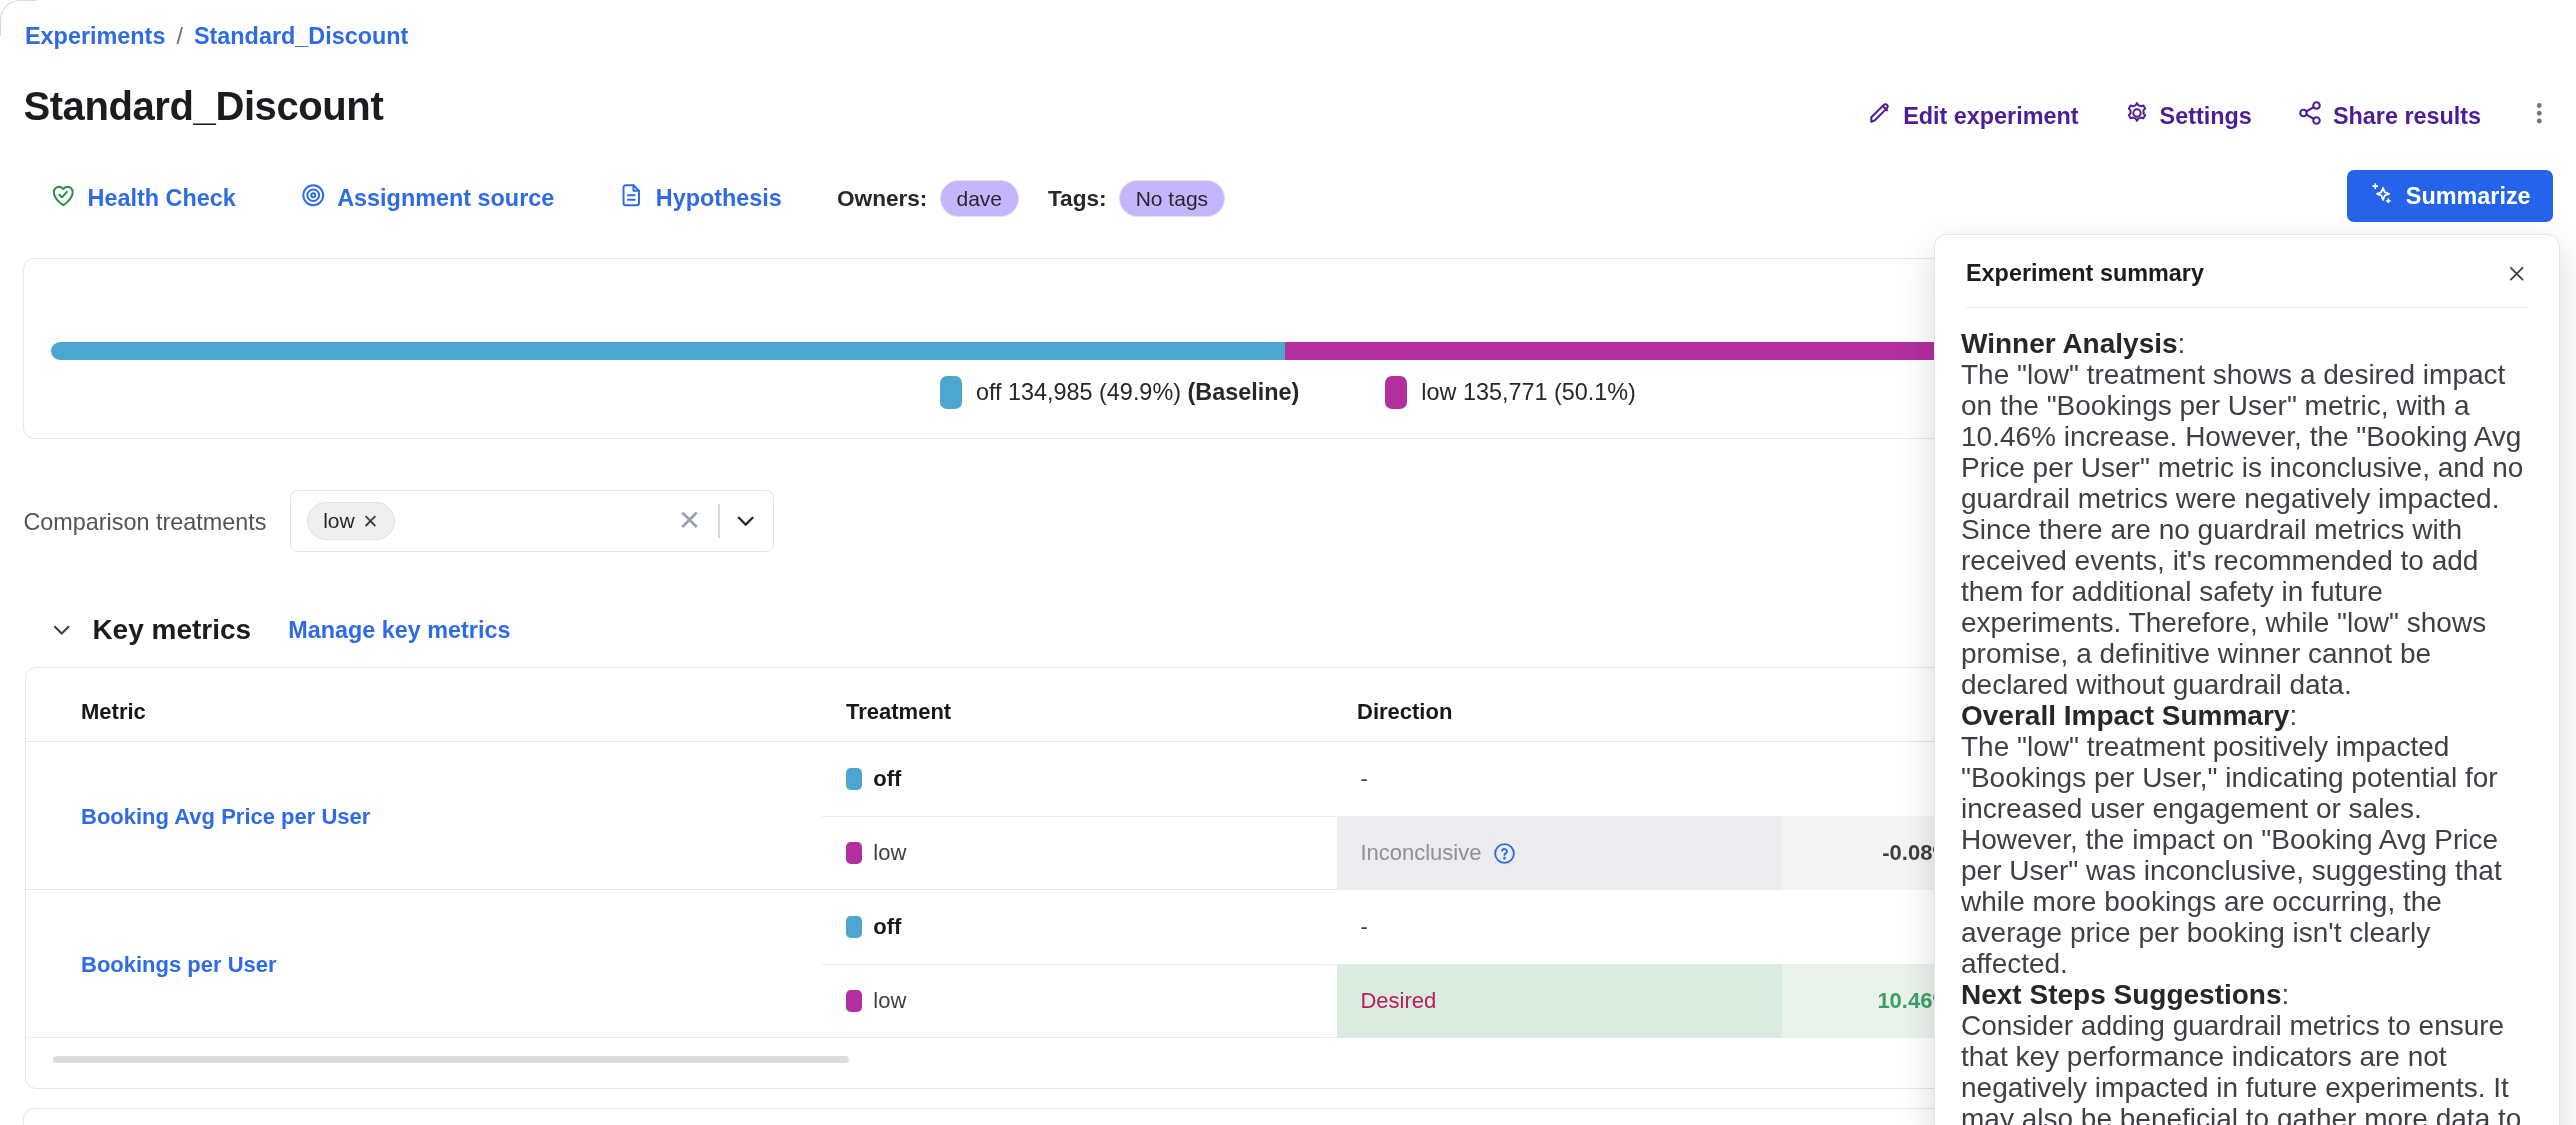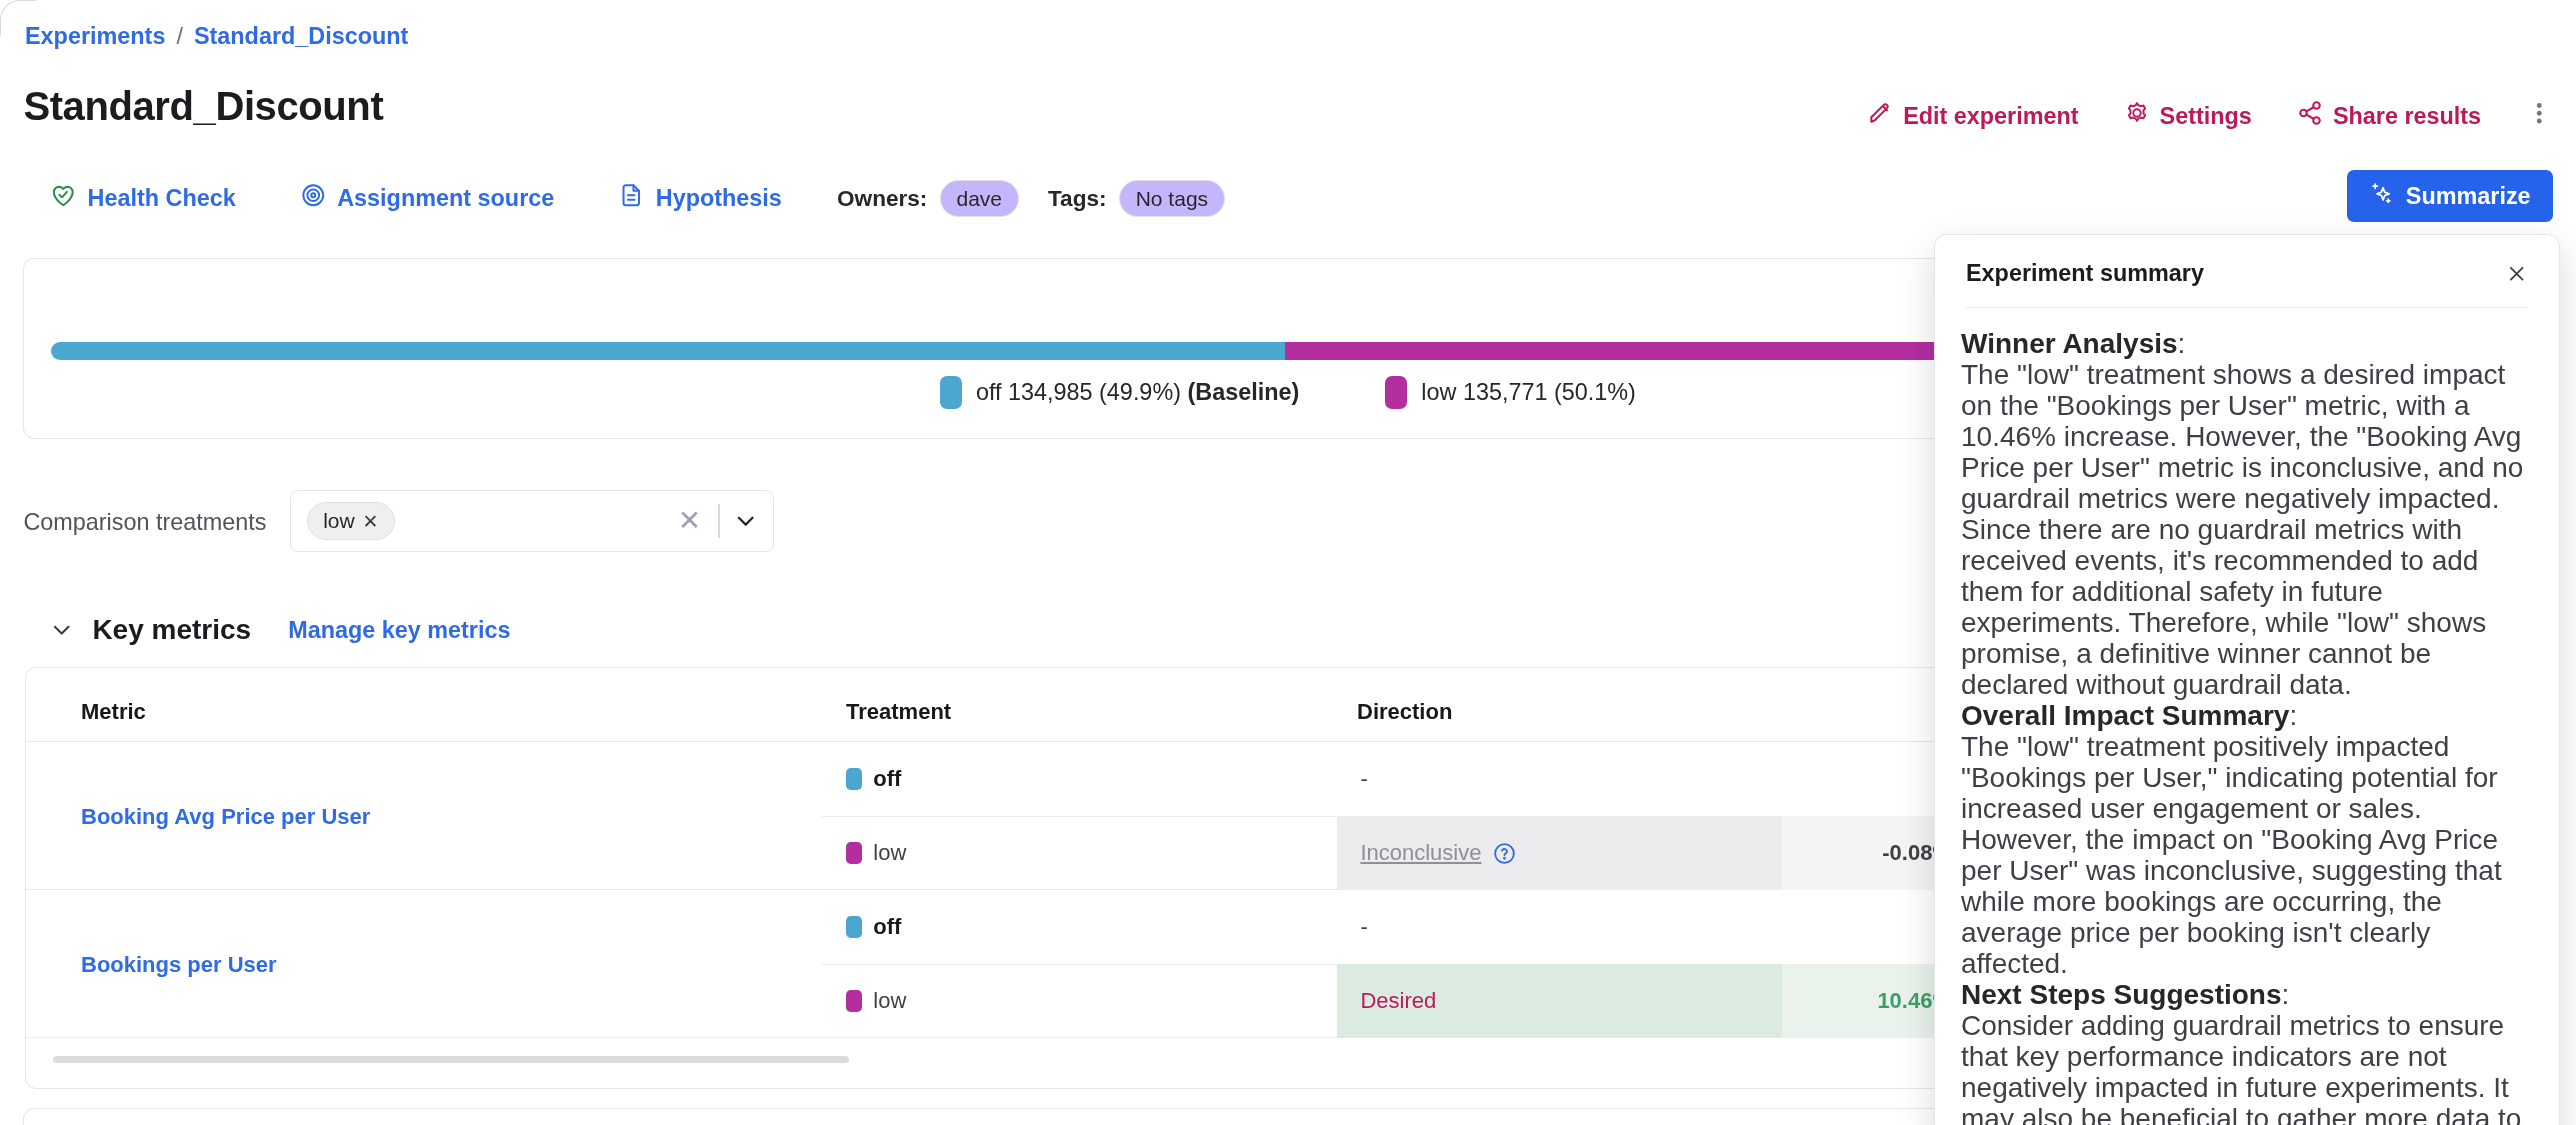--- a/index.html
+++ b/index.html
@@ -10,21 +10,21 @@
     border-left:1.6px solid #d9d9de; border-top:1.6px solid #d9d9de; border-top-left-radius:20px; }
 
   a, .link { color:#2e6be4; text-decoration:none; cursor:pointer; }
 
   
   .breadcrumb { position:absolute; left:25px; top:23.4px; font-size:23.4px; font-weight:600; display:flex; gap:11px; align-items:center; }
   .crumb-sep { color:#6b7280; font-weight:400; }
 
   
   .page-title { position:absolute; left:23.4px; top:84px; font-size:40px; font-weight:700; letter-spacing:-0.4px; color:#1b1b20; }
-  .top-actions { position:absolute; top:100px; right:23.4px; display:flex; align-items:center; gap:45px; font-size:23.4px; font-weight:600; color:#be185d; }
+  .top-actions { position:absolute; top:100px; right:23.4px; display:flex; align-items:center; gap:45px; font-size:23.4px; font-weight:600; color:#4c1d95; }
   .action { display:flex; align-items:center; gap:10px; cursor:pointer; }
   .action svg { width:26px; height:26px; }
   .kebab { color:#767678; display:flex; align-items:center; cursor:pointer; }
   .kebab svg { width:26.5px; height:26.5px; }
 
   
   .tabs { position:absolute; left:50px; top:182px; display:flex; gap:64px; align-items:center; font-size:23.4px; font-weight:600; }
   .tab { display:flex; align-items:center; gap:11px; color:#2e6be4; cursor:pointer; }
   .tab svg { width:26.5px; height:26.5px; }
   .hc-icon { color:#2e8b45; }
@@ -85,21 +85,21 @@
   .sr2 { top:74px; }
   .subdiv { position:absolute; top:74px; left:796px; right:0; height:0.8px; background:#ececee; }
   .treat { position:absolute; left:820px; top:0; height:74px; display:flex; align-items:center; gap:11.7px; }
   .tr-swatch { width:15.6px; height:22px; border-radius:4.7px; }
   .tr-name { font-size:22px; color:#3f3f46; }
   .tr-name.b { font-weight:700; color:#18181b; }
   .dir-cell { position:absolute; left:1311px; top:0; width:445px; height:74px; display:flex; align-items:center; padding-left:23.4px; font-size:22px; color:#3f3f46; gap:11px; }
   .val-cell { position:absolute; left:1756px; top:0; width:211px; height:74px; display:flex; align-items:center; justify-content:flex-end; padding-right:41px; font-size:22px; }
   .bg-inc-d { background:#ececee; } .bg-inc-v { background:#f4f4f5; }
   .bg-des-d { background:#dcebdf; } .bg-des-v { background:#e9f3ec; }
-  .t-inconclusive { color:#8f8f94;text-decoration:underline; }
+  .t-inconclusive { color:#8f8f94; }
   .t-desired { color:#be185d; }
   .v-neutral { color:#3f3f46; font-weight:600; }
   .v-desired { color:#3f9e68; font-weight:700; }
   .q-icon { color:#2e6be4; display:inline-flex; }
   .q-icon svg { width:25px; height:25px; }
   .hscroll-thumb { position:absolute; left:27px; top:388px; width:796px; height:7px; border-radius:3.9px; background:#dcdcdf; }
 
   .bottom-card { left:23.4px; top:1108px; width:2529px; height:47px; border-radius:11px 11px 0 0; border-bottom:none; }
 
   

